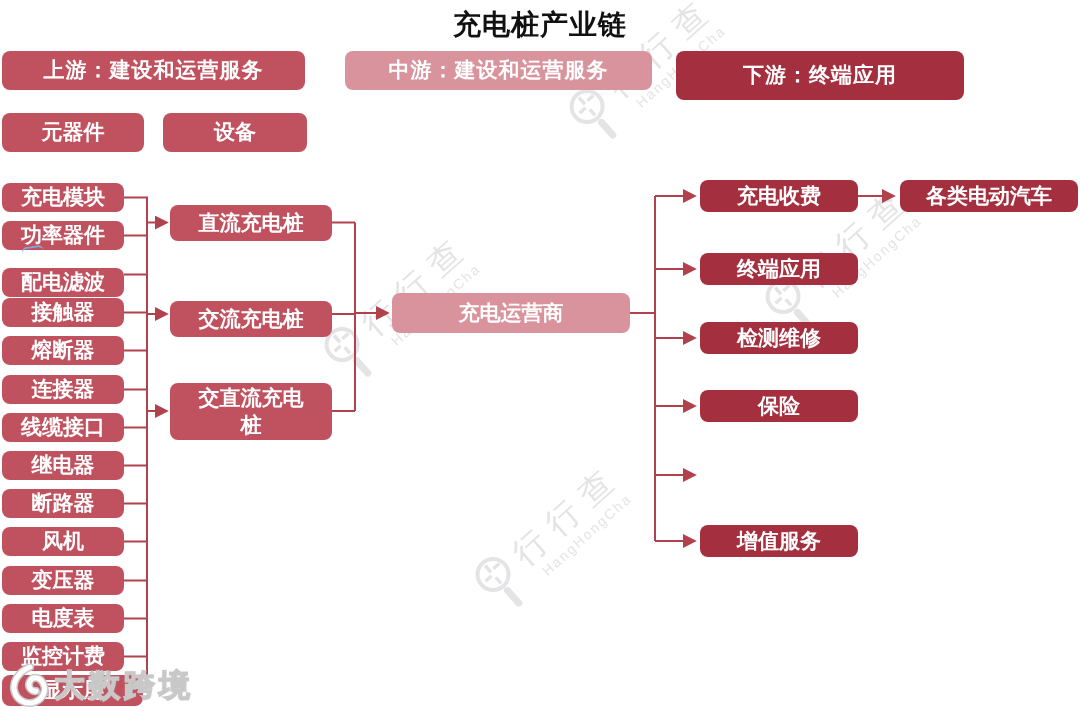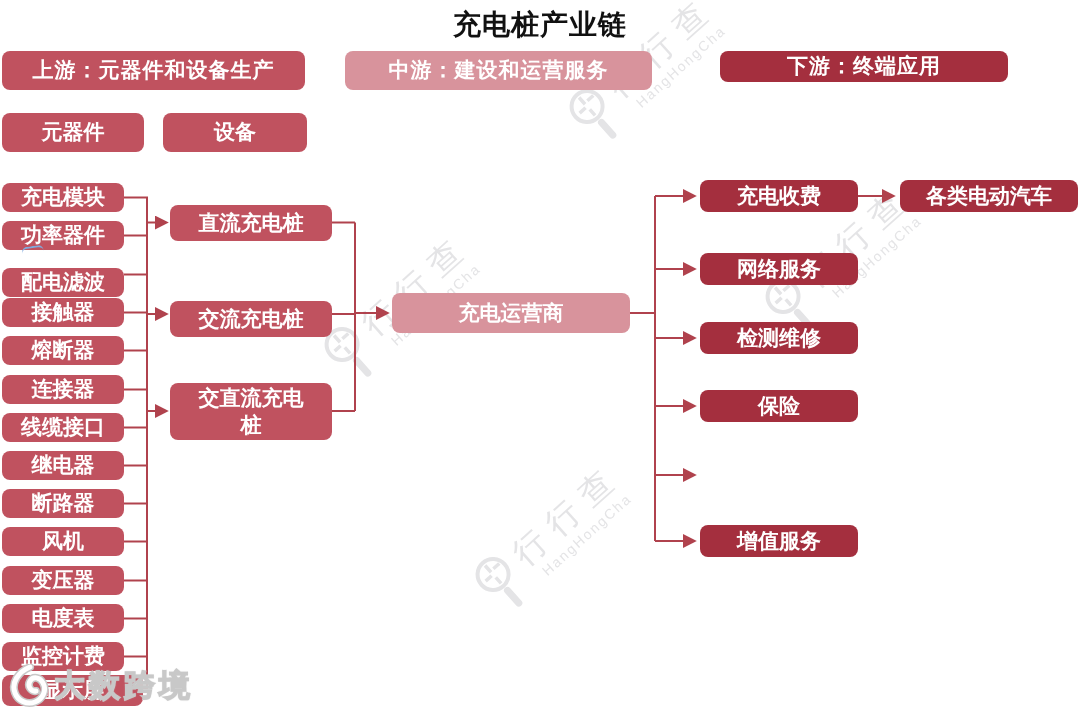--- a/index.html
+++ b/index.html
@@ -138,23 +138,23 @@
     <line class="cline" x1="655" y1="338" x2="694" y2="338" marker-end="url(#arrowhead)"></line>
     <line class="cline" x1="655" y1="406" x2="694" y2="406" marker-end="url(#arrowhead)"></line>
     <line class="cline" x1="655" y1="475" x2="694" y2="475" marker-end="url(#arrowhead)"></line>
     <line class="cline" x1="655" y1="541" x2="694" y2="541" marker-end="url(#arrowhead)"></line>
 
     <line class="cline" x1="858" y1="196" x2="893" y2="196" marker-end="url(#arrowhead)"></line>
   </svg>
 
   <div class="title">充电桩产业链</div>
 
-  <div class="box red hdr" style="left:2px;top:51px;width:303px;height:39px">上游：元器件和设备生产</div>
+  <div class="box red hdr" style="left:2px;top:51px;width:303px;height:39px">上游：建设和运营服务</div>
   <div class="box pink hdr" style="left:345px;top:51px;width:307px;height:39px">中游：建设和运营服务</div>
-  <div class="box dark hdr" style="left:720px;top:51px;width:288px;height:31px">下游：终端应用</div>
+  <div class="box dark hdr" style="left:676px;top:51px;width:288px;height:49px">下游：终端应用</div>
 
   <div class="box red" style="left:2px;top:113px;width:142px;height:39px">元器件</div>
   <div class="box red" style="left:163px;top:113px;width:144px;height:39px">设备</div>
 
   <div class="box red" style="left:2px;top:183px;width:122px;height:29px">充电模块</div>
   <div class="box red" style="left:2px;top:221px;width:122px;height:29px">功率器件</div>
   <div class="box red" style="left:2px;top:268px;width:122px;height:29px">配电滤波</div>
   <div class="box red" style="left:2px;top:298px;width:122px;height:29px">接触器</div>
   <div class="box red" style="left:2px;top:336px;width:122px;height:29px">熔断器</div>
   <div class="box red" style="left:2px;top:375px;width:122px;height:29px">连接器</div>
@@ -167,21 +167,21 @@
   <div class="box red" style="left:2px;top:642px;width:122px;height:29px">监控计费</div>
   <div class="box red" style="left:2px;top:675px;width:141px;height:31px">显示屏</div>
 
   <div class="box red" style="left:170px;top:205px;width:162px;height:36px">直流充电桩</div>
   <div class="box red" style="left:170px;top:301px;width:162px;height:36px">交流充电桩</div>
   <div class="box red wrapbox" style="left:170px;top:383px;width:162px;height:57px">交直流充电桩</div>
 
   <div class="box pink" style="left:392px;top:293px;width:238px;height:40px">充电运营商</div>
 
   <div class="box dark" style="left:700px;top:180px;width:158px;height:32px">充电收费</div>
-  <div class="box dark" style="left:700px;top:253px;width:158px;height:32px">网络服务</div>
+  <div class="box dark" style="left:700px;top:253px;width:158px;height:32px">终端应用</div>
   <div class="box dark" style="left:700px;top:322px;width:158px;height:32px">检测维修</div>
   <div class="box dark" style="left:700px;top:390px;width:158px;height:32px">保险</div>
   <div class="box dark" style="left:700px;top:525px;width:158px;height:32px">增值服务</div>
 
   <div class="box dark" style="left:900px;top:180px;width:178px;height:32px">各类电动汽车</div>
 
   <div class="blue-mark"></div>
 
   <div class="corner-wm" style="left:6px;top:664px">
     <svg width="46" height="44" viewBox="0 0 46 44">

